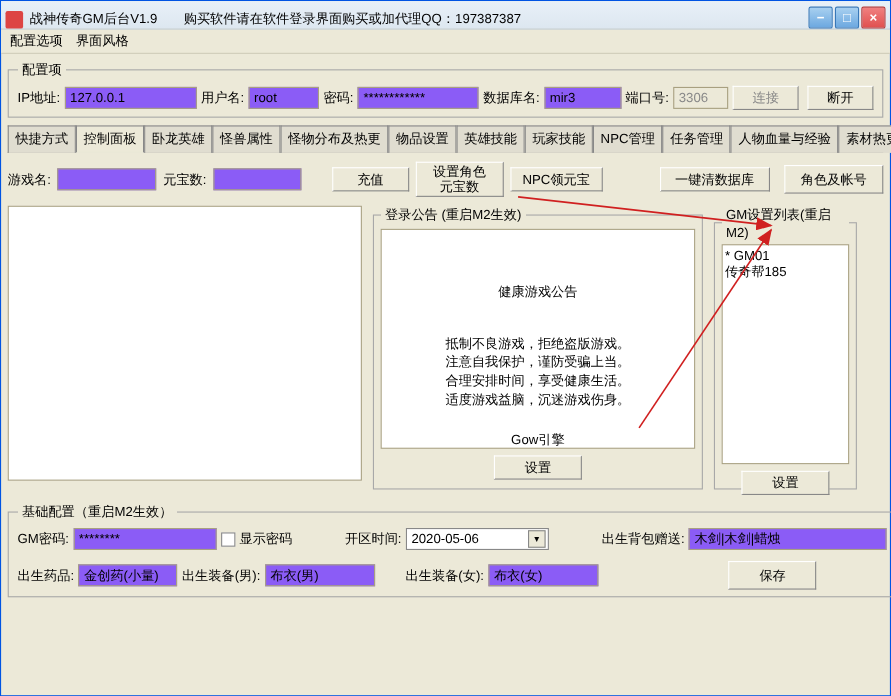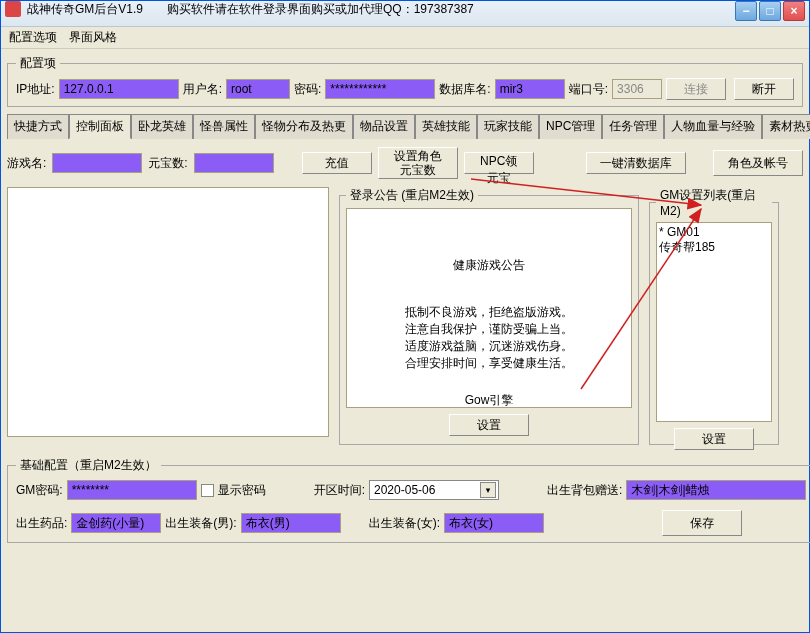--- a/index.html
+++ b/index.html
@@ -1,18 +1,18 @@
 <!DOCTYPE html>
 <html><head>
 <meta charset="utf-8">
 <style>
 * { box-sizing: border-box; margin: 0; padding: 0; font-family: "SimSun", "宋体", sans-serif; font-size: 12px; }
 body { background: #fff; overflow: hidden; }
 .window { width: 810px; height: 633px; background: #ece9d8; border: 1px solid #0054e3; position: relative; }
-.titlebar { height: 26px; background: linear-gradient(#e8f0f8,#dde7f0); display: flex; align-items: flex-start; padding: 0 4px; border-bottom: 1px solid #b8c8d8; }
+.titlebar { height: 26px; background: linear-gradient(#e8f0f8,#dde7f0); display: flex; align-items: flex-end; padding: 0 4px; border-bottom: 1px solid #b8c8d8; }
 .titlebar .icon { width: 16px; height: 16px; background: #d44; border-radius: 2px; margin-right: 6px; }
 .titlebar .title { flex: 1; color: #000; font-weight: normal; }
 .titlebar .btns { display: flex; gap: 2px; }
 .titlebar .btns button { width: 22px; height: 20px; background: linear-gradient(#a8d0f0,#6ca8e0); border: 1px solid #3878b8; border-radius: 2px; color: #fff; font-weight: bold; cursor: pointer; }
 .titlebar .btns button.close { background: linear-gradient(#f08080,#e05050); border-color: #b83838; }
 .menubar { height: 22px; background: #ece9d8; display: flex; align-items: center; padding: 0 8px; gap: 12px; border-bottom: 1px solid #d0ccba; }
 .menubar span { cursor: pointer; }
 .client { padding: 6px; position: relative; }
 fieldset { border: 1px solid #a8a8a8; padding: 6px 8px; margin-bottom: 6px; }
 legend { padding: 0 4px; }
@@ -88,40 +88,40 @@
       </div>
 
     <div class="panel-row">
       <label>游戏名:</label>
       <input type="text" style="width: 90px;">
       <label>元宝数:</label>
       <input type="text" style="width: 80px;">
       <span style="width:16px"></span>
       <button class="btn" style="width:70px">充值</button>
       <button class="btn" style="width:80px;height:32px;line-height:14px;white-space:normal">设置角色元宝数</button>
-      <button class="btn" style="width:70px">NPC领元宝</button>
+      <button class="btn" style="width:84px">NPC领元宝</button>
       <span style="width:40px"></span>
       <button class="btn" style="width:100px">一键清数据库</button>
       <span style="flex:1"></span>
       <button class="btn" style="width:90px;height:26px">角色及帐号</button>
     </div>
 
     <div class="midgrid" style="position:relative;height:260px">
       <div class="textarea" style="width:322px;height:250px"></div>
 
       <fieldset style="width:300px;height:258px;padding:4px 6px">
         <legend>登录公告 (重启M2生效)</legend>
         <div class="textarea" style="width:100%;height:200px;padding:8px;text-align:center;overflow:hidden">
           <div style="height:40px"></div>
           <div>健康游戏公告</div>
           <div style="height:30px"></div>
           <div>抵制不良游戏，拒绝盗版游戏。</div>
           <div>注意自我保护，谨防受骗上当。</div>
+          <div>合理安排时间，享受健康生活。</div>
           <div>适度游戏益脑，沉迷游戏伤身。</div>
-          <div>合理安排时间，享受健康生活。</div>
           <div style="height:20px"></div>
           <div>Gow引擎</div>
         </div>
         <div style="text-align:center;margin-top:6px">
           <button class="btn" style="width:80px">设置</button>
         </div>
       </fieldset>
 
       <fieldset style="width:130px;height:258px;padding:4px 6px">
         <legend>GM设置列表(重启M2)</legend>

